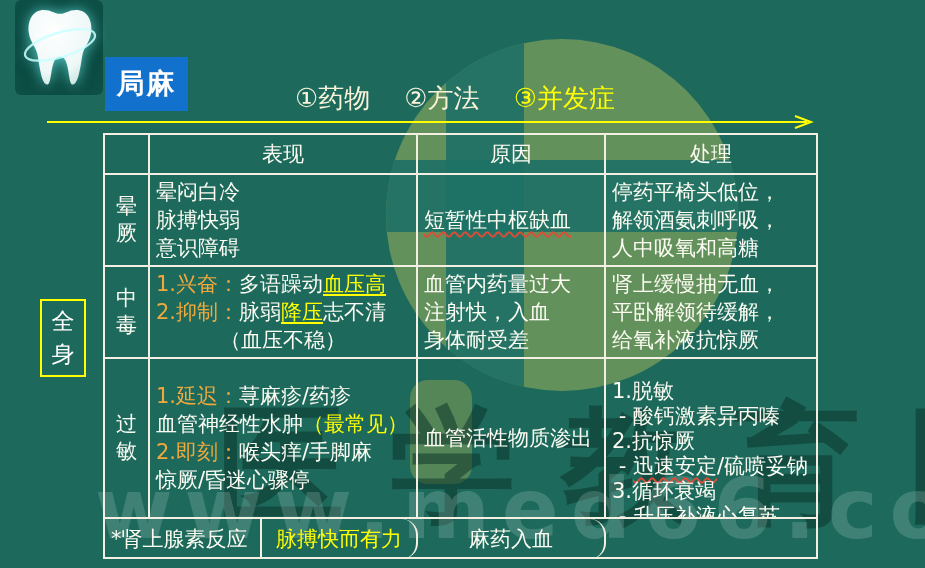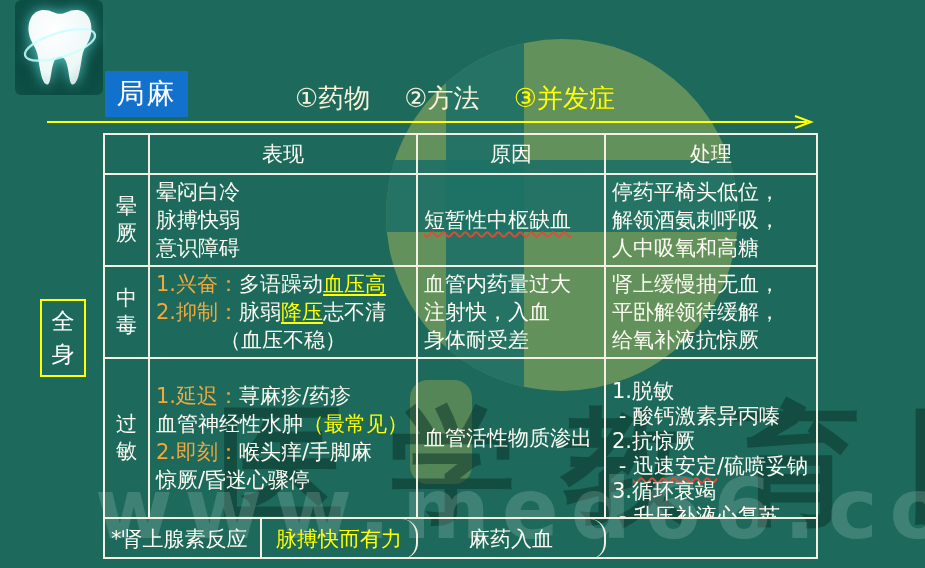--- a/index.html
+++ b/index.html
@@ -15,23 +15,23 @@
     background:radial-gradient(circle at 50% 48%, #0f5c50 0%, #0a4a41 60%, #0d5147 100%);
     border-radius:6px; z-index:10;
   }
   .tooth-svg{position:absolute; left:7px; top:5px; filter:drop-shadow(0 0 7px rgba(110,235,235,.75));}
   .page-title{
     position:absolute; left:97px; top:30px; z-index:10;
     font-size:24px; font-weight:bold; color:#ffffff; letter-spacing:1px;
     text-shadow:1px 1px 2px rgba(0,0,0,.35);
   }
   .topic-badge{
-    position:absolute; left:105px; top:71px; width:83px; height:46px; z-index:10;
+    position:absolute; left:105px; top:57px; width:83px; height:54px; z-index:10;
     background:#1271cd; color:#ffffff; font-size:28px;
-    display:flex; align-items:center; justify-content:center; letter-spacing:2px;
+    display:flex; align-items:center; justify-content:center; letter-spacing:2px;font-weight:bold;
   }
   .nav{position:absolute; left:295px; top:81px; z-index:10; display:flex; gap:34px; font-size:26px;}
   .nav-item{color:#f8f3d8; white-space:nowrap;}
   .nav-item.hl{color:#ffff00;}
   .arrow-svg{position:absolute; left:45px; top:113px; z-index:10;}
   
   .bg-logo{position:absolute; left:368px; top:28px; z-index:1; pointer-events:none;}
   .wm-dark{
     position:absolute; left:218px; top:382px; z-index:2; pointer-events:none;
     font-size:126px; font-weight:bold; letter-spacing:46px; white-space:nowrap;

